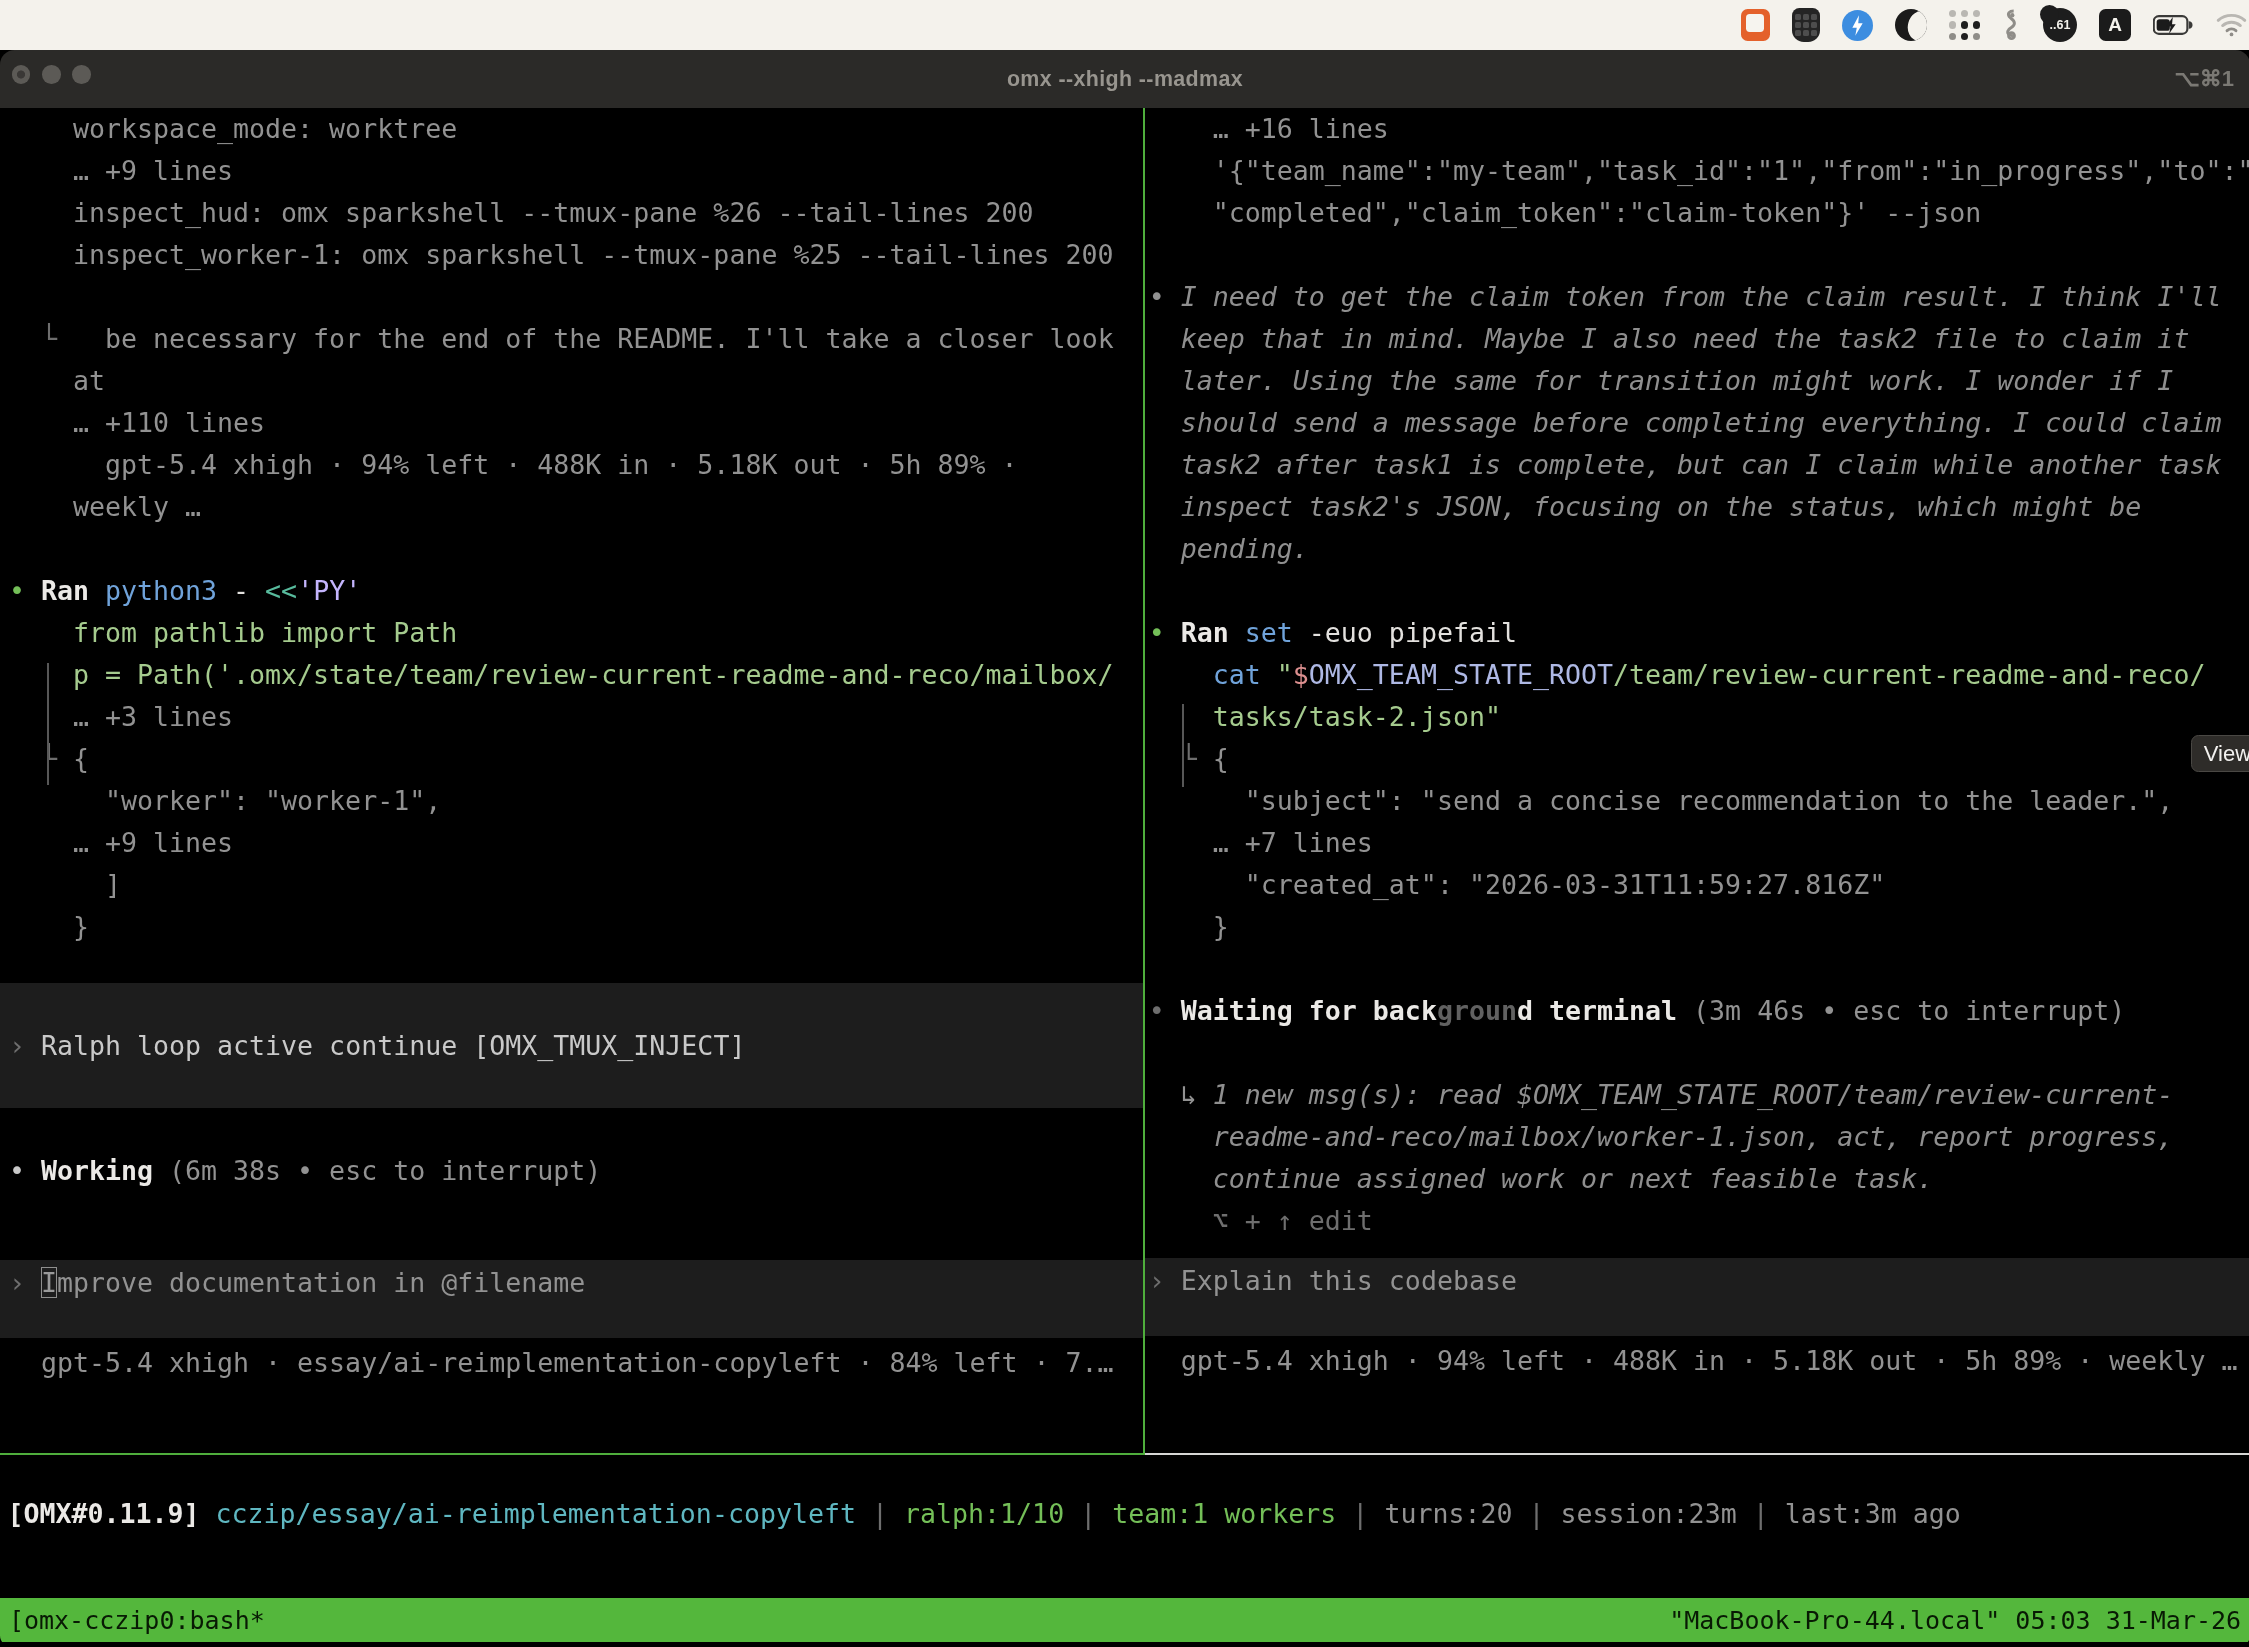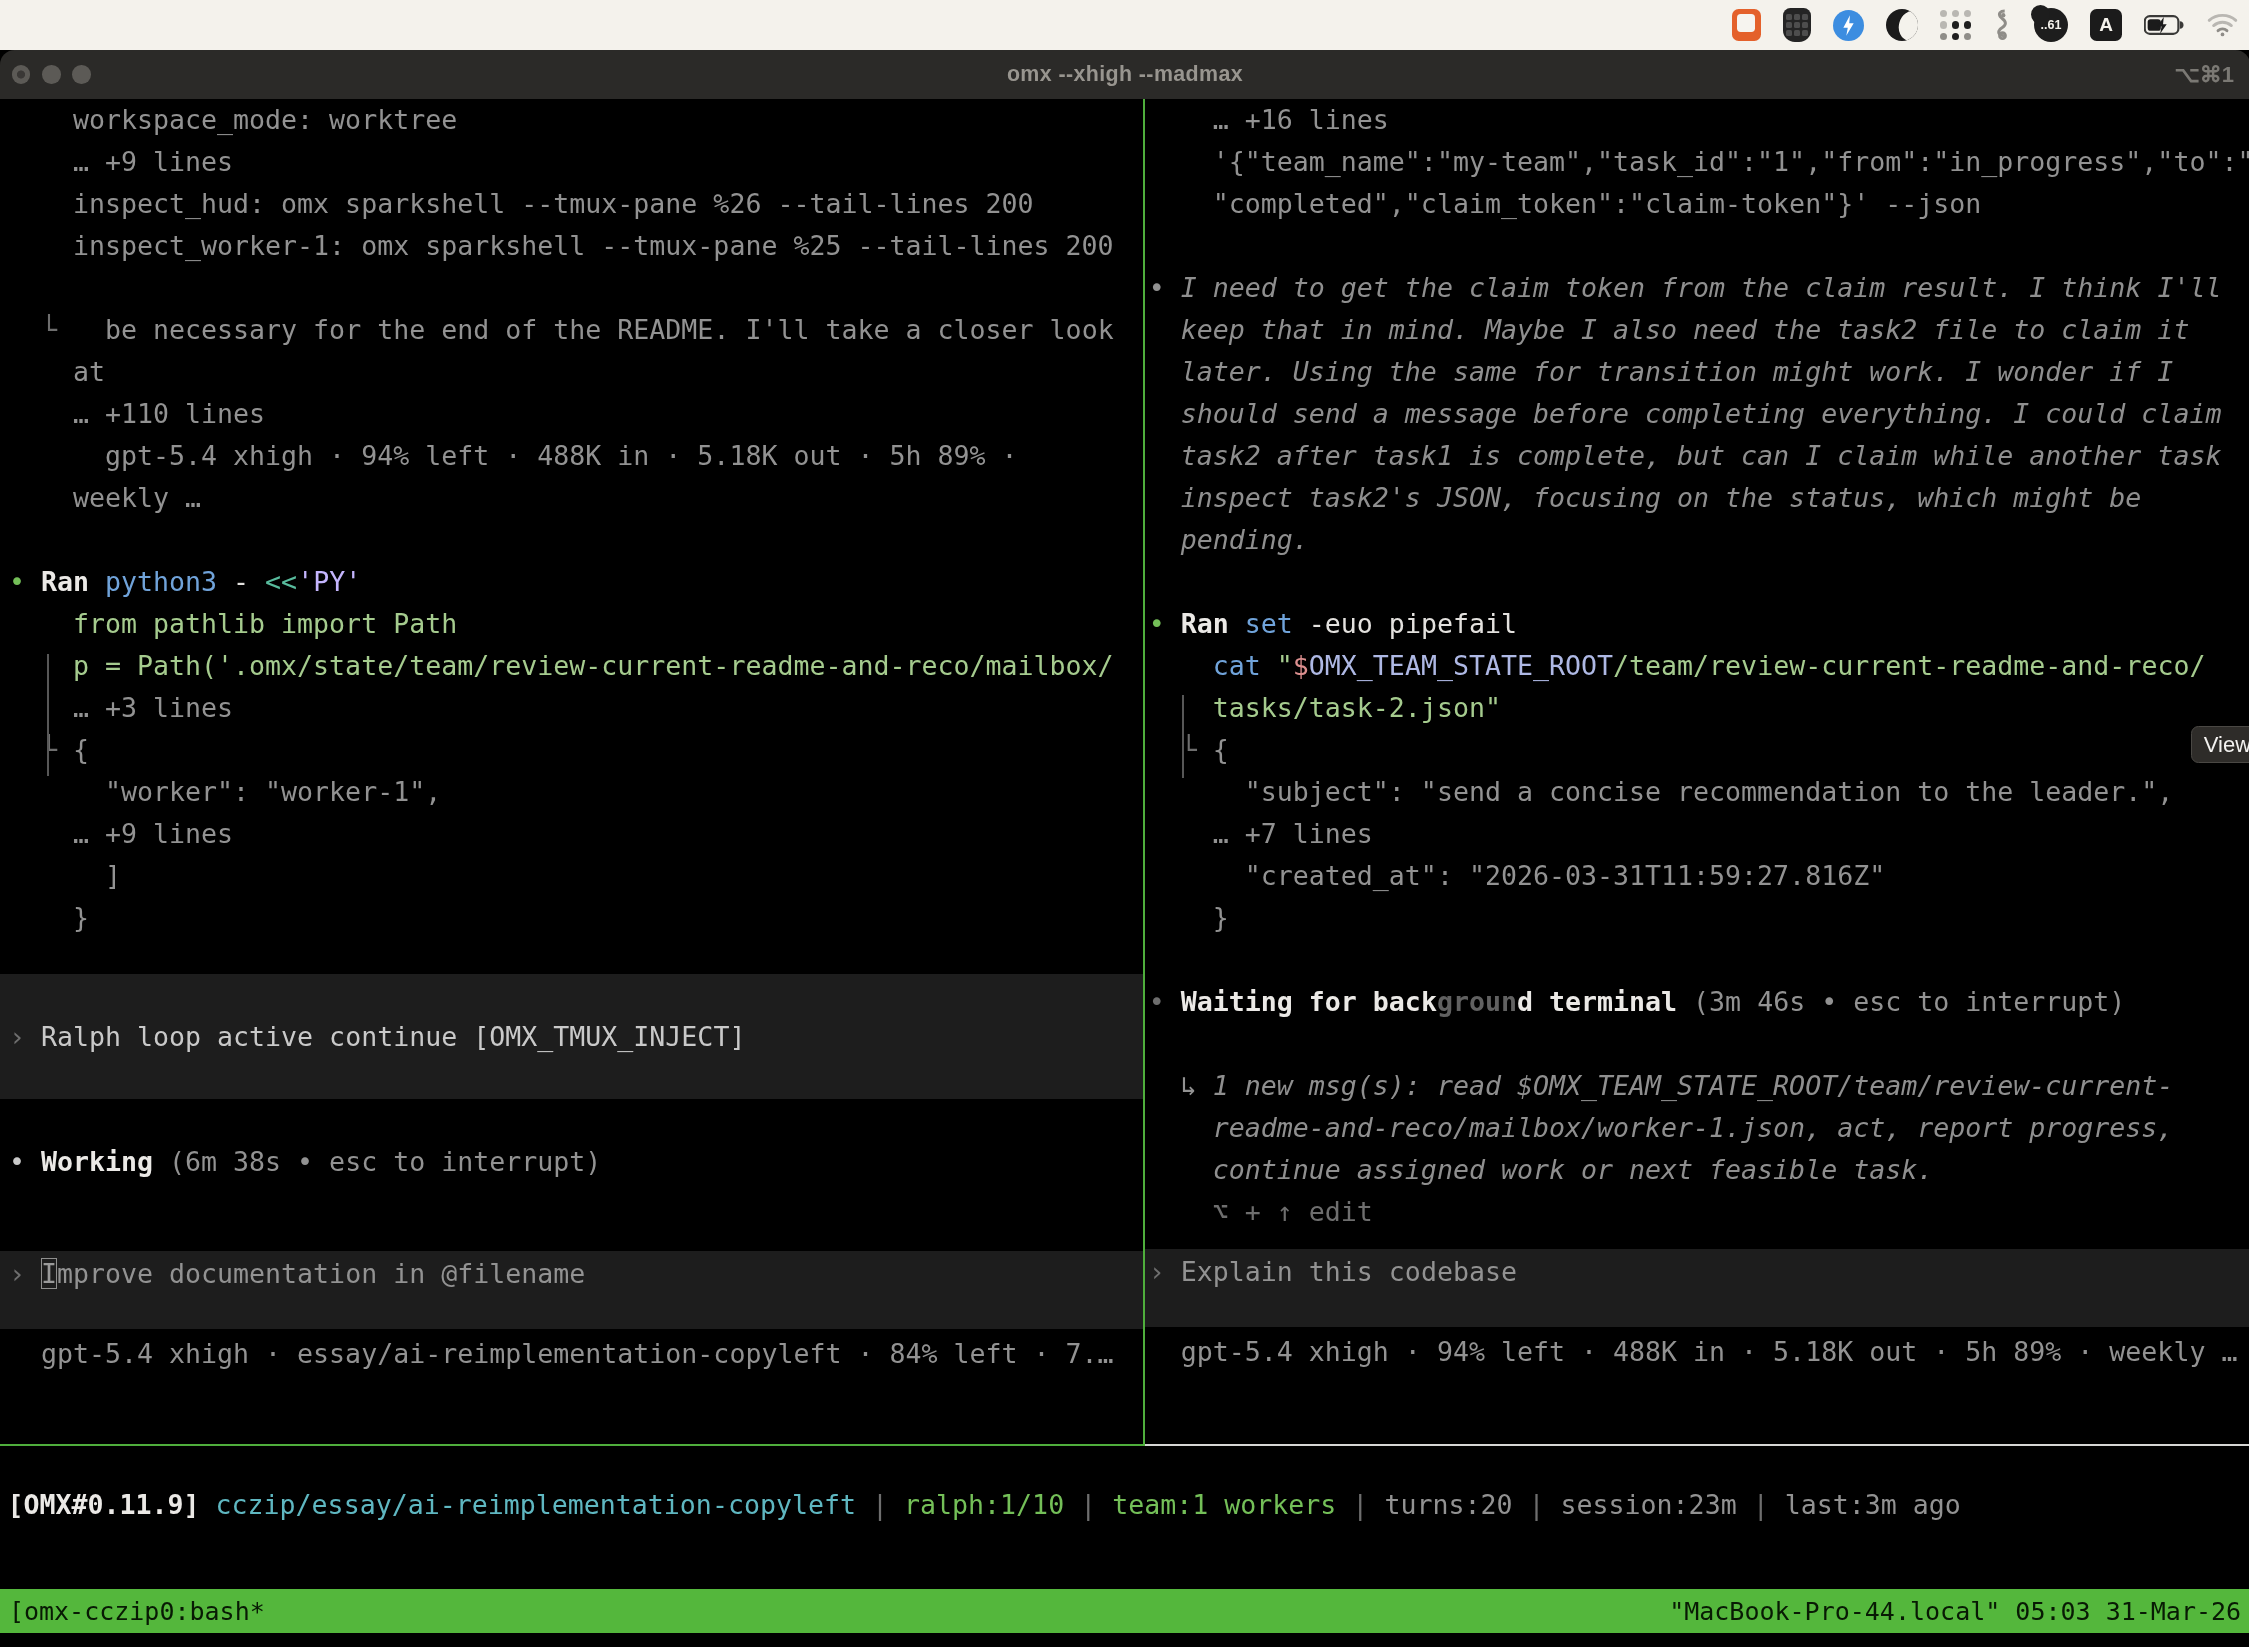--- a/index.html
+++ b/index.html
@@ -9,21 +9,21 @@
   
   .menubar {
     position:absolute; left:0; top:0; width:2250px; height:50px;
     background:#f4f2ec; display:flex; align-items:center;
     font-family:"Liberation Sans",sans-serif; font-size:22px; color:#161616;
   }
   .mb-left { display:flex; align-items:center; gap:32px; padding-left:35px; }
   .mb-item { cursor:default; }
   .mb-app { font-weight:700; }
   .apple-logo svg { width:19px; height:23px; display:block; fill:#0b0b0b; }
-  .mb-right { margin-left:auto; display:flex; align-items:center; gap:22px; padding-right:12px; }
+  .mb-right { margin-left:auto; display:flex; align-items:center; gap:22px; padding-right:3px; }
 
   .ic-rec { width:29.5px; height:32px; background:#e4612b; border-radius:6.6px; position:relative; }
   .ic-rec::after { content:""; position:absolute; left:5.9px; top:5.2px; width:17.7px; height:17.7px; background:#f6f4ef; border-radius:3.7px; }
   .ic-rec::before { content:""; position:absolute; left:5.9px; bottom:1.5px; width:7.4px; height:7.4px; background:#e4612b; transform:rotate(45deg); }
   .ic-shield { width:28px; height:34px; background:#242424; border-radius:7.4px 7.4px 11.8px 11.8px; display:grid; grid-template-columns:repeat(3,5.9px); grid-template-rows:repeat(3,5.9px); gap:2.2px; justify-content:center; align-content:center; }
   .ic-shield span { background:#4d4d4d; border-radius:1.5px; }
   .ic-bolt { width:31px; height:31px; border-radius:50%; background:#3c8de0; position:relative; }
   .ic-bolt svg { position:absolute; inset:0; }
   .ic-moon { width:32px; height:32px; border-radius:50%; background:#1b1b1b; position:relative; overflow:hidden; }
   .ic-moon::after { content:""; position:absolute; left:13.3px; top:1.5px; width:25px; height:29.5px; background:#f4f2ec; border-radius:50% 0 0 50%; transform:rotate(14deg); }
@@ -41,21 +41,21 @@
              display:flex; align-items:center; justify-content:center; font-family:"Liberation Sans",sans-serif; }
   .ic-batt svg { width:41px; height:22px; display:block; }
   .ic-wifi svg { width:31px; height:23.6px; display:block; }
 
   
   .window {
     position:absolute; left:0; top:50px; width:2250px; height:1597px;
     background:#000; border-radius:14.8px 14.8px 11.8px 11.8px; overflow:hidden;
   }
   .titlebar {
-    position:relative; height:49px; background:#2b2a28;
+    position:relative; height:58px; background:#2b2a28;
     display:flex; align-items:center; justify-content:center;
     font-family:"Liberation Sans",sans-serif;
   }
   .tl-dots { position:absolute; left:11.8px; top:0; height:49px; display:flex; align-items:center; gap:11.8px; }
   .tl-dot { width:18.5px; height:18.5px; border-radius:50%; background:#5c5a56; }
   .tl-dot.first { background:radial-gradient(circle at 50% 50%, #3a3836 0 3.7px, #5c5a56 4.4px); }
   .tb-title { color:#98958f; font-size:21.4px; font-weight:700; letter-spacing:0.4px; }
   .tb-shortcut { position:absolute; right:16px; color:#7b7974; font-size:22px; font-weight:700; }
 
   

